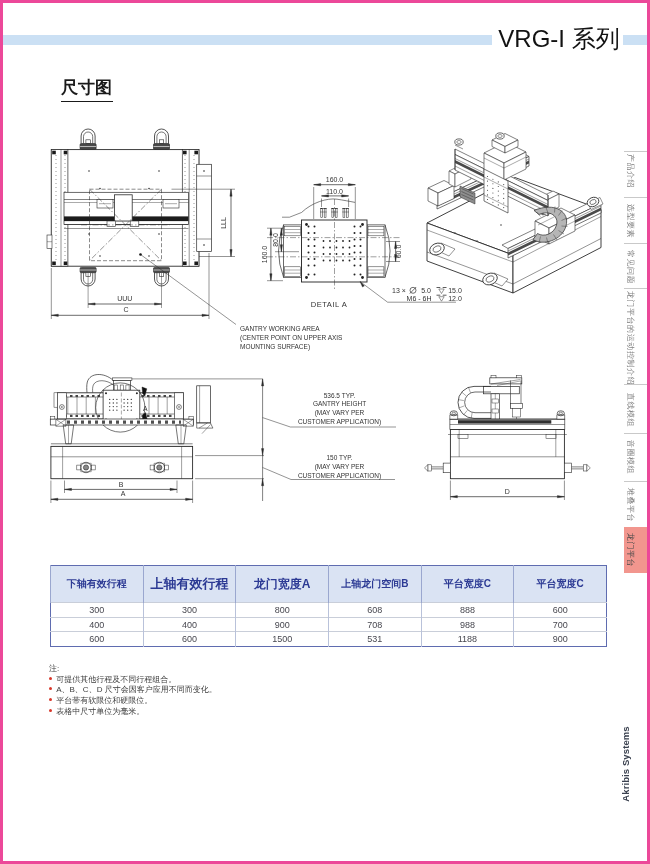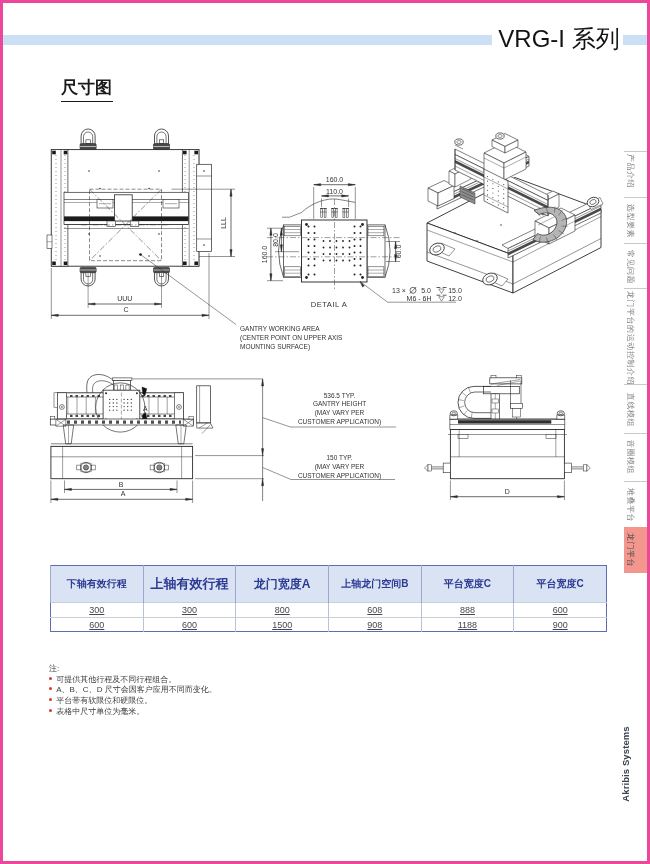--- a/index.html
+++ b/index.html
@@ -607,31 +607,39 @@
     <tbody>
       <tr style="height:14.7px;">
           <td>300</td>
           <td>300</td>
           <td>800</td>
           <td>608</td>
           <td>888</td>
           <td>600</td>
         </tr>
       <tr style="height:14.7px;">
+          <td>400</td>
+          <td>400</td>
+          <td>900</td>
+          <td>708</td>
+          <td>988</td>
+          <td>700</td>
+        </tr>
+      <tr style="height:14.7px;">
           <td>600</td>
           <td>600</td>
           <td>1500</td>
-          <td>908</td>
+          <td>531</td>
           <td>1188</td>
           <td>900</td>
         </tr>
     </tbody>
   </table>
   <style>
-    tbody td{font-size:9px;color:#47474f;text-align:center;border-top:1px solid #c9ced9;border-left:1px solid #b9c2da;text-decoration:underline;}
+    tbody td{font-size:9px;color:#47474f;text-align:center;border-top:1px solid #c9ced9;border-left:1px solid #b9c2da;}
     tbody tr td:first-child, thead tr th:first-child{border-left:none;}
   </style>
 
   <div class="abs" style="left:46px;top:661px;font-size:8px;color:#3c3c3c;line-height:10.7px;">
     <div>注:</div>
     <div><span style="display:inline-block;width:3.2px;height:3.2px;border-radius:50%;background:#d8372a;vertical-align:2px;margin-right:4px;"></span>可提供其他行程及不同行程组合。</div>
     <div><span style="display:inline-block;width:3.2px;height:3.2px;border-radius:50%;background:#d8372a;vertical-align:2px;margin-right:4px;"></span>A、B、C、D 尺寸会因客户应用不同而变化。</div>
     <div><span style="display:inline-block;width:3.2px;height:3.2px;border-radius:50%;background:#d8372a;vertical-align:2px;margin-right:4px;"></span>平台带有软限位和硬限位。</div>
     <div><span style="display:inline-block;width:3.2px;height:3.2px;border-radius:50%;background:#d8372a;vertical-align:2px;margin-right:4px;"></span>表格中尺寸单位为毫米。</div>
   </div>

